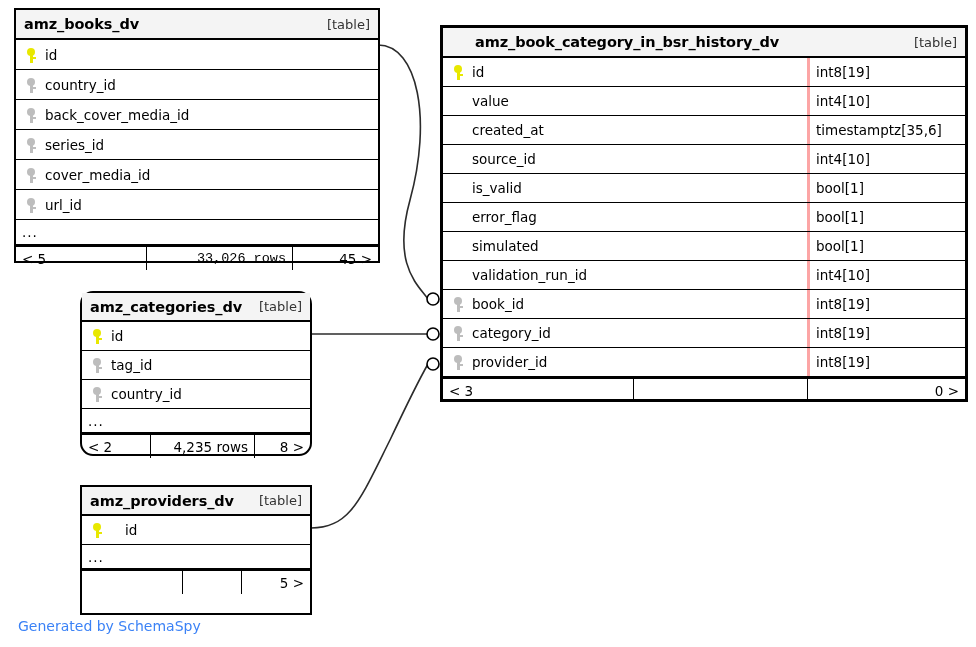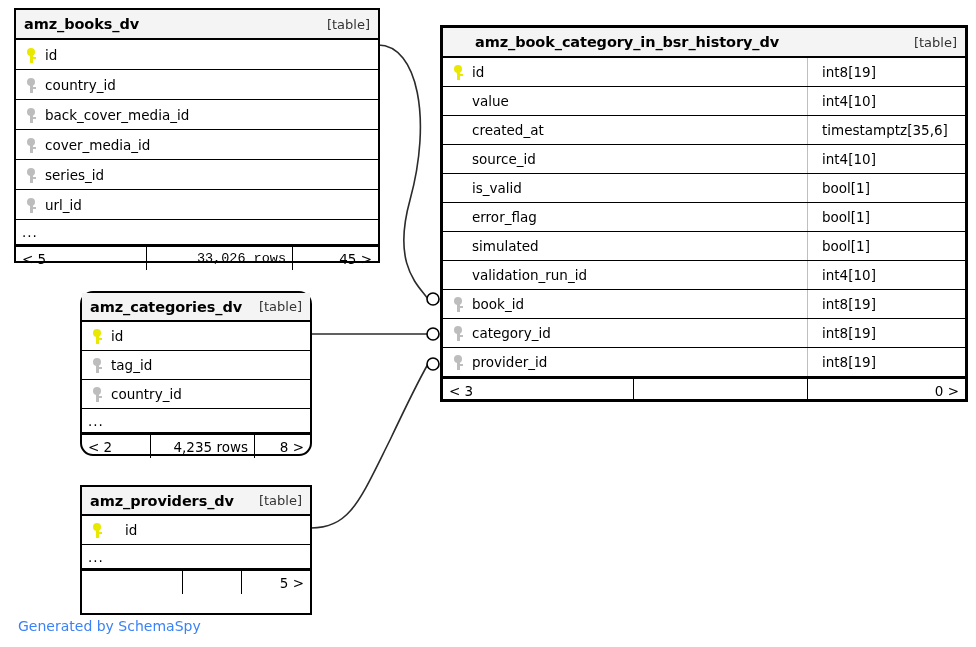--- a/index.html
+++ b/index.html
@@ -38,22 +38,22 @@
     box-sizing:border-box;
     position:relative;
   }
   .trow:last-child{border-bottom:none;}
   .trow .cname{
     flex:1 1 auto;display:flex;align-items:flex-start;
     padding-left:8px;font-size:13.5px;white-space:nowrap;overflow:hidden;
   }
   .trow .ctype{
     box-sizing:border-box;
-    padding-left:14px;font-size:13.5px;white-space:nowrap;
-    border-left:1px solid #fca5a5;
+    padding-left:6px;font-size:13.5px;white-space:nowrap;
+    border-left:3px solid #fca5a5;
     height:100%;display:flex;align-items:center;
   }
   .trow.ellipsis .cname{font-size:13.5px;letter-spacing:1px;padding-left:6px;}
 
   
   .key{
     width:14px;height:16px;margin-right:7px;flex:0 0 14px;
     display:inline-block;position:relative;
   }
   .key .head{
@@ -162,31 +162,31 @@
           <span>back_cover_media_id</span>
         </span>
     </div>
     <div class="trow" style="height:30px;">
       <span class="cname">
           <span class="key fk">
             <i class="head"></i>
             <i class="stem"></i>
             <i class="tooth"></i>
           </span>
+          <span>series_id</span>
+        </span>
+    </div>
+    <div class="trow" style="height:30px;">
+      <span class="cname">
+          <span class="key fk">
+            <i class="head"></i>
+            <i class="stem"></i>
+            <i class="tooth"></i>
+          </span>
           <span>cover_media_id</span>
-        </span>
-    </div>
-    <div class="trow" style="height:30px;">
-      <span class="cname">
-          <span class="key fk">
-            <i class="head"></i>
-            <i class="stem"></i>
-            <i class="tooth"></i>
-          </span>
-          <span>series_id</span>
         </span>
     </div>
     <div class="trow" style="height:30px;">
       <span class="cname">
           <span class="key fk">
             <i class="head"></i>
             <i class="stem"></i>
             <i class="tooth"></i>
           </span>
           <span>url_id</span>

